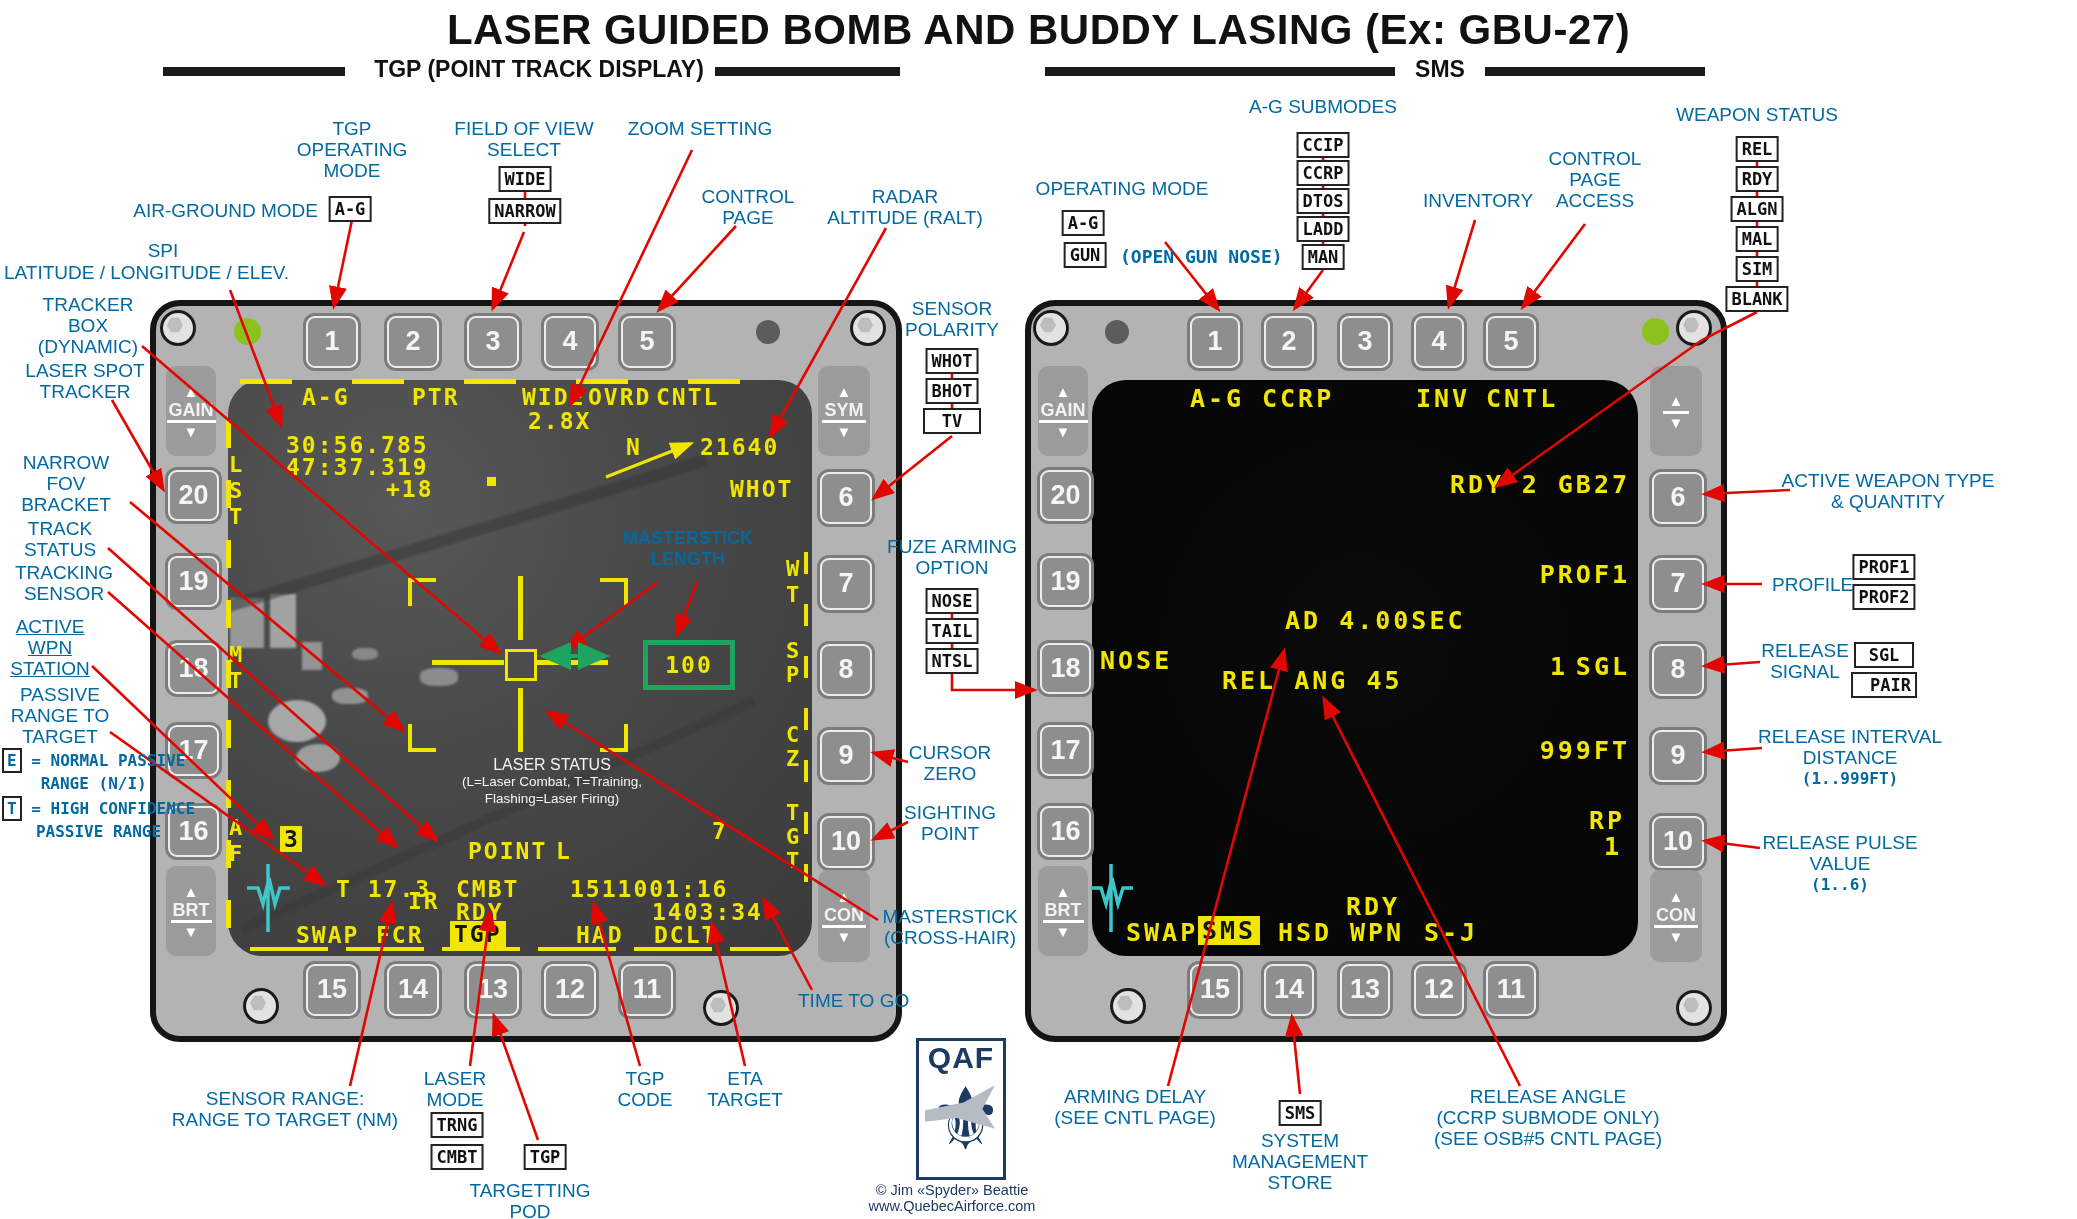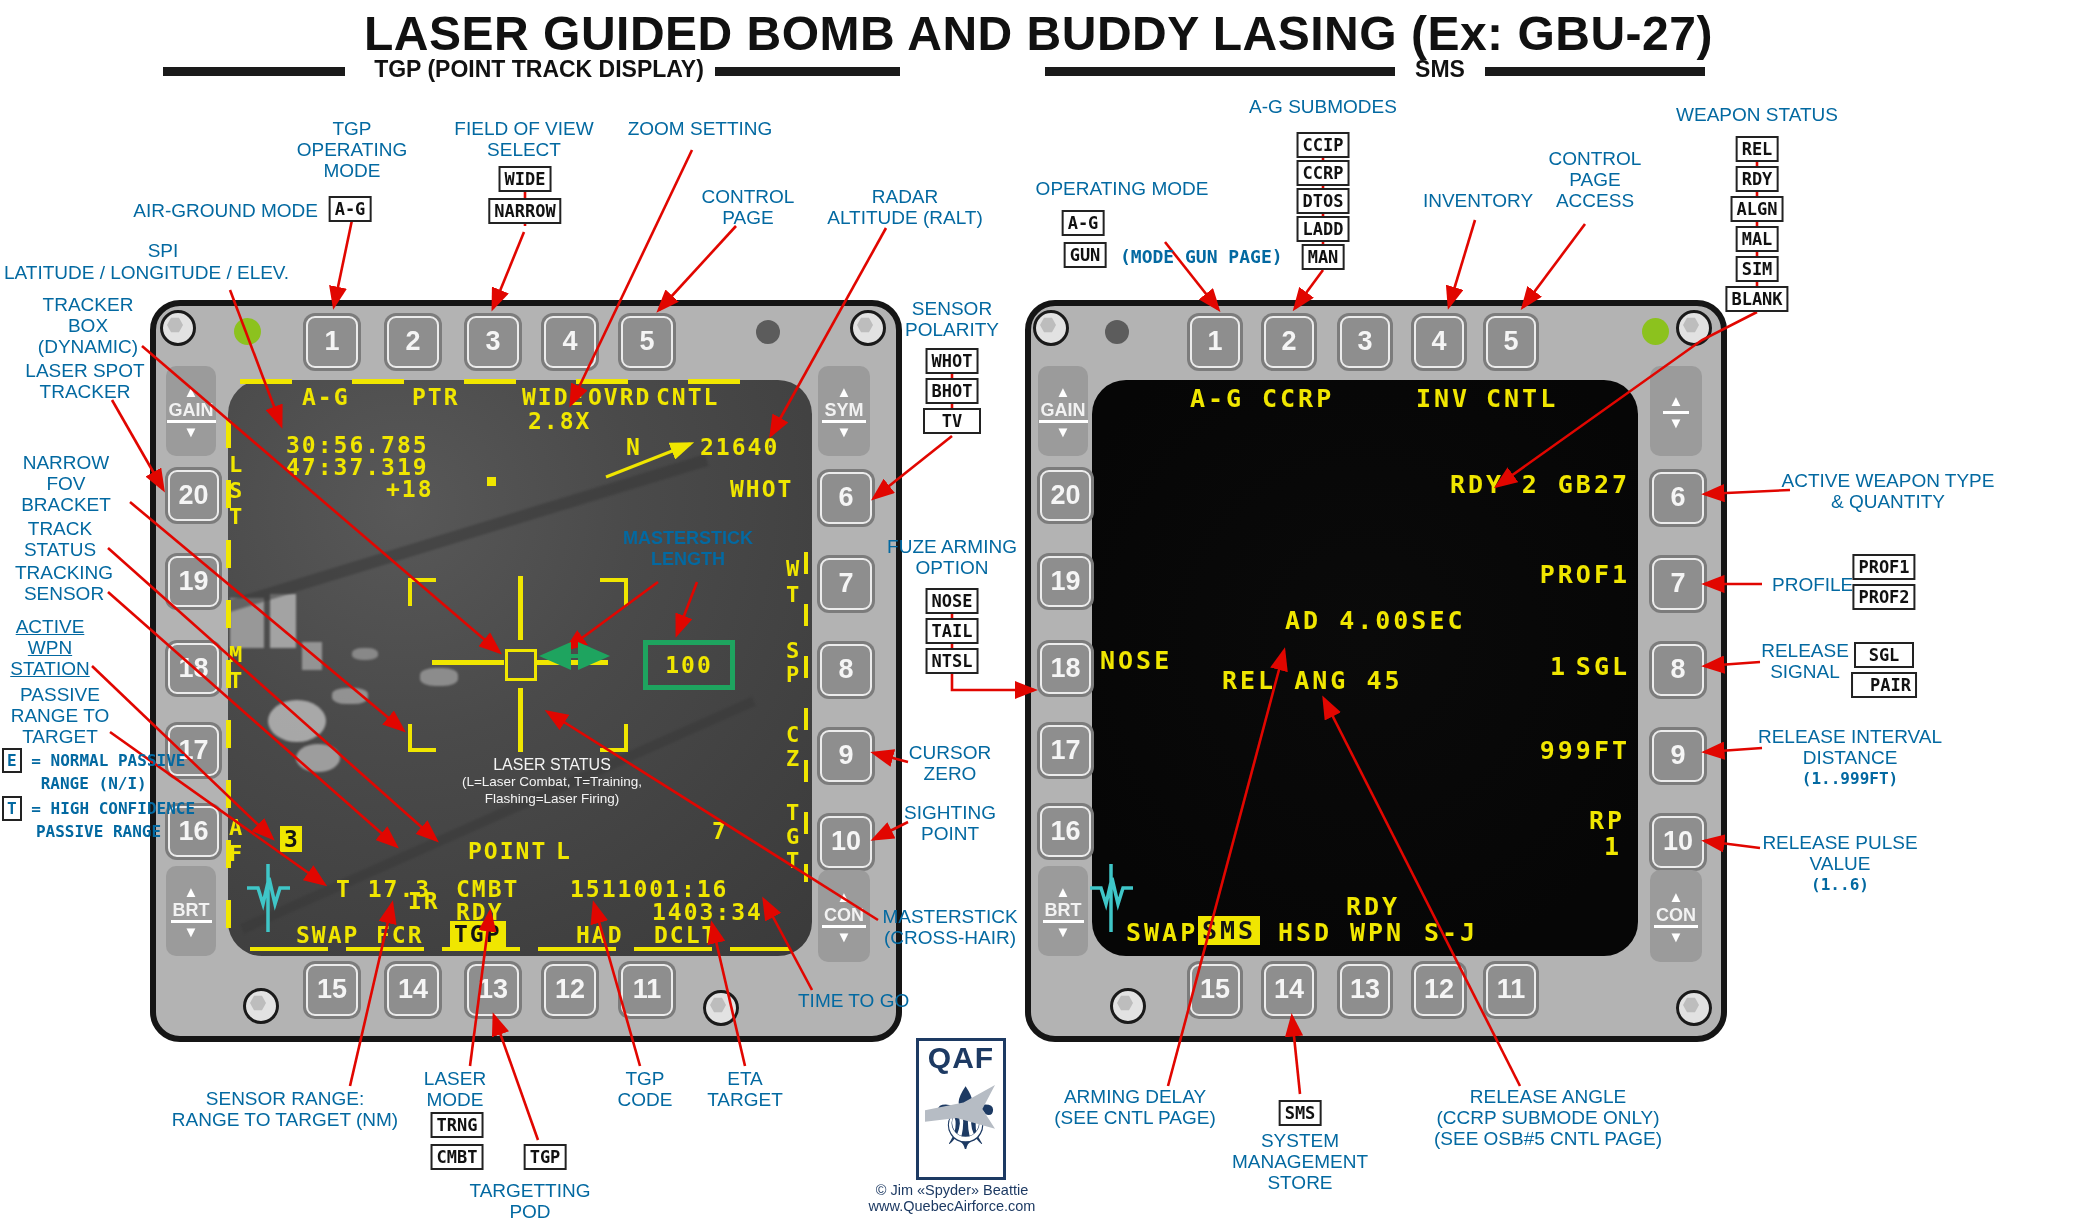--- a/index.html
+++ b/index.html
@@ -3,21 +3,21 @@
 <meta charset="utf-8">
 <style>
   html,body{margin:0;padding:0;background:#fff;}
   .page{position:relative;width:2077px;height:1219px;background:#fff;overflow:hidden;
         font-family:"Liberation Sans",sans-serif;color:#111;}
   .abs{position:absolute;}
   
   .lbl{position:absolute;font-size:19px;line-height:21px;color:#0369a1;white-space:nowrap;transform:translateX(-50%);text-align:center;z-index:6;}
   .lbl.left{transform:none;text-align:left;}
   .lbl.right{transform:none;text-align:right;}
-  .title{position:absolute;left:0;top:6px;width:100%;text-align:center;font-size:48px;font-weight:bold;letter-spacing:.5px;z-index:6;}
+  .title{position:absolute;left:0;top:6px;width:100%;text-align:center;font-size:42px;font-weight:bold;letter-spacing:.5px;z-index:6;}
   .hdr{position:absolute;font-size:23px;font-weight:bold;white-space:nowrap;transform:translateX(-50%);z-index:6;}
   .bar{position:absolute;height:9px;background:#1a1a1a;z-index:6;}
   
   .chip{position:absolute;background:#fff;border:2px solid #222;color:#111;
         font-family:"DejaVu Sans Mono",monospace;font-weight:bold;font-size:17px;line-height:22px;
         text-align:center;z-index:7;white-space:nowrap;padding:0 4px;transform:translateX(-50%);}
   .mono-lbl{font-family:"DejaVu Sans Mono",monospace;font-weight:bold;font-size:16px;}
   .legend-box{display:inline-block;border:2px solid #222;padding:0 3px;font-family:"DejaVu Sans Mono",monospace;font-weight:bold;}
   
   .bezel{position:absolute;background:#b3b3b3;border:6px solid #151515;border-radius:30px;z-index:1;}
@@ -470,21 +470,21 @@
     <div>SENSOR</div>
       <div>POLARITY</div>
   </div>
   <div class="chip" style="left:952px;top:348px;">WHOT</div>
   <div class="chip" style="left:952px;top:378px;">BHOT</div>
   <div class="chip" style="left:952px;top:408px;width:46px;">TV</div>
 
   <div class="lbl" style="left:1122px;top:178px;">OPERATING MODE</div>
   <div class="chip" style="left:1083px;top:210px;">A-G</div>
   <div class="chip" style="left:1085px;top:242px;">GUN</div>
-  <div class="lbl left mono-lbl" style="left:1120px;top:246px;font-size:18px;">(MODE GUN PAGE)</div>
+  <div class="lbl left mono-lbl" style="left:1120px;top:246px;font-size:18px;">(OPEN GUN NOSE)</div>
   <div class="lbl" style="left:1323px;top:96px;">A-G SUBMODES</div>
   <div class="chip" style="left:1323px;top:132px;">CCIP</div>
   <div class="chip" style="left:1323px;top:160px;">CCRP</div>
   <div class="chip" style="left:1323px;top:188px;">DTOS</div>
   <div class="chip" style="left:1323px;top:216px;">LADD</div>
   <div class="chip" style="left:1323px;top:244px;">MAN</div>
   <div class="lbl" style="left:1478px;top:190px;">INVENTORY</div>
   <div class="lbl" style="left:1595px;top:148px;">
     <div>CONTROL</div>
       <div>PAGE</div>

